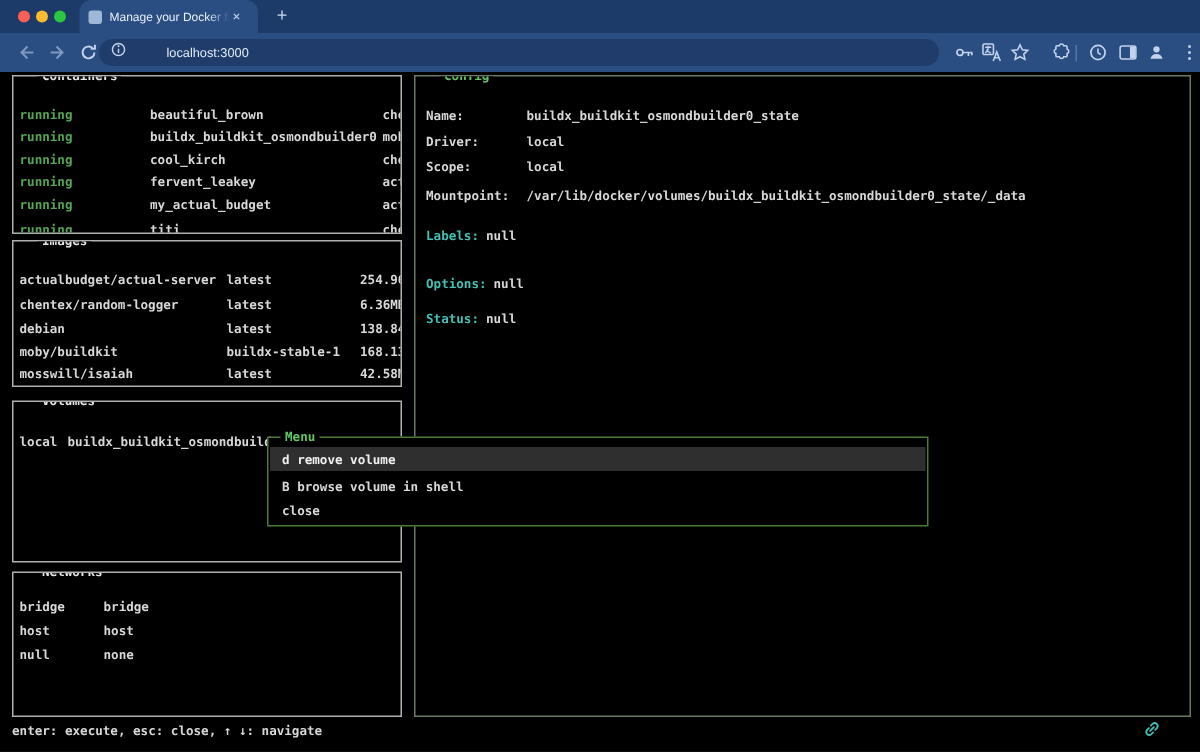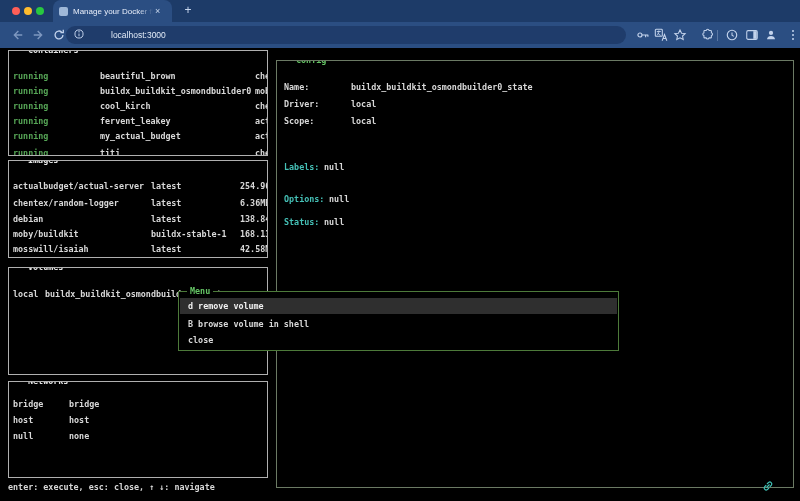--- a/index.html
+++ b/index.html
@@ -235,33 +235,37 @@
       <div class="trow" style="top:33px">
         <span class="cell" style="left:4px">host</span>
         <span class="cell" style="left:60px">host</span>
       </div>
       <div class="trow" style="top:49px">
         <span class="cell" style="left:4px">null</span>
         <span class="cell" style="left:60px">none</span>
       </div>
     </div>
 
-    <div class="panel cfg-border" style="left:276px; top:2px; width:518px; height:428px;margin-top:10px;">
+    <div class="panel cfg-border" style="left:276px; top:2px; width:518px; height:428px;">
       <span class="panel-title green">Config</span>
       <div class="trow" style="top:21px">
         <span class="cell" style="left:7px">Name:</span>
         <span class="cell" style="left:74px">buildx_buildkit_osmondbuilder0_state</span>
       </div>
       <div class="trow" style="top:38px">
         <span class="cell" style="left:7px">Driver:</span>
         <span class="cell" style="left:74px">local</span>
       </div>
       <div class="trow" style="top:55px">
         <span class="cell" style="left:7px">Scope:</span>
         <span class="cell" style="left:74px">local</span>
+      </div>
+      <div class="trow" style="top:74px">
+        <span class="cell" style="left:7px">Mountpoint:</span>
+        <span class="cell" style="left:74px">/var/lib/docker/volumes/buildx_buildkit_osmondbuilder0_state/_data</span>
       </div>
       <div class="trow" style="top:101px">
         <span class="cell cyan-txt" style="left:7px">Labels:</span>
         <span class="cell" style="left:47px">null</span>
       </div>
       <div class="trow" style="top:133px">
         <span class="cell cyan-txt" style="left:7px">Options:</span>
         <span class="cell" style="left:52px">null</span>
       </div>
       <div class="trow" style="top:156px">

